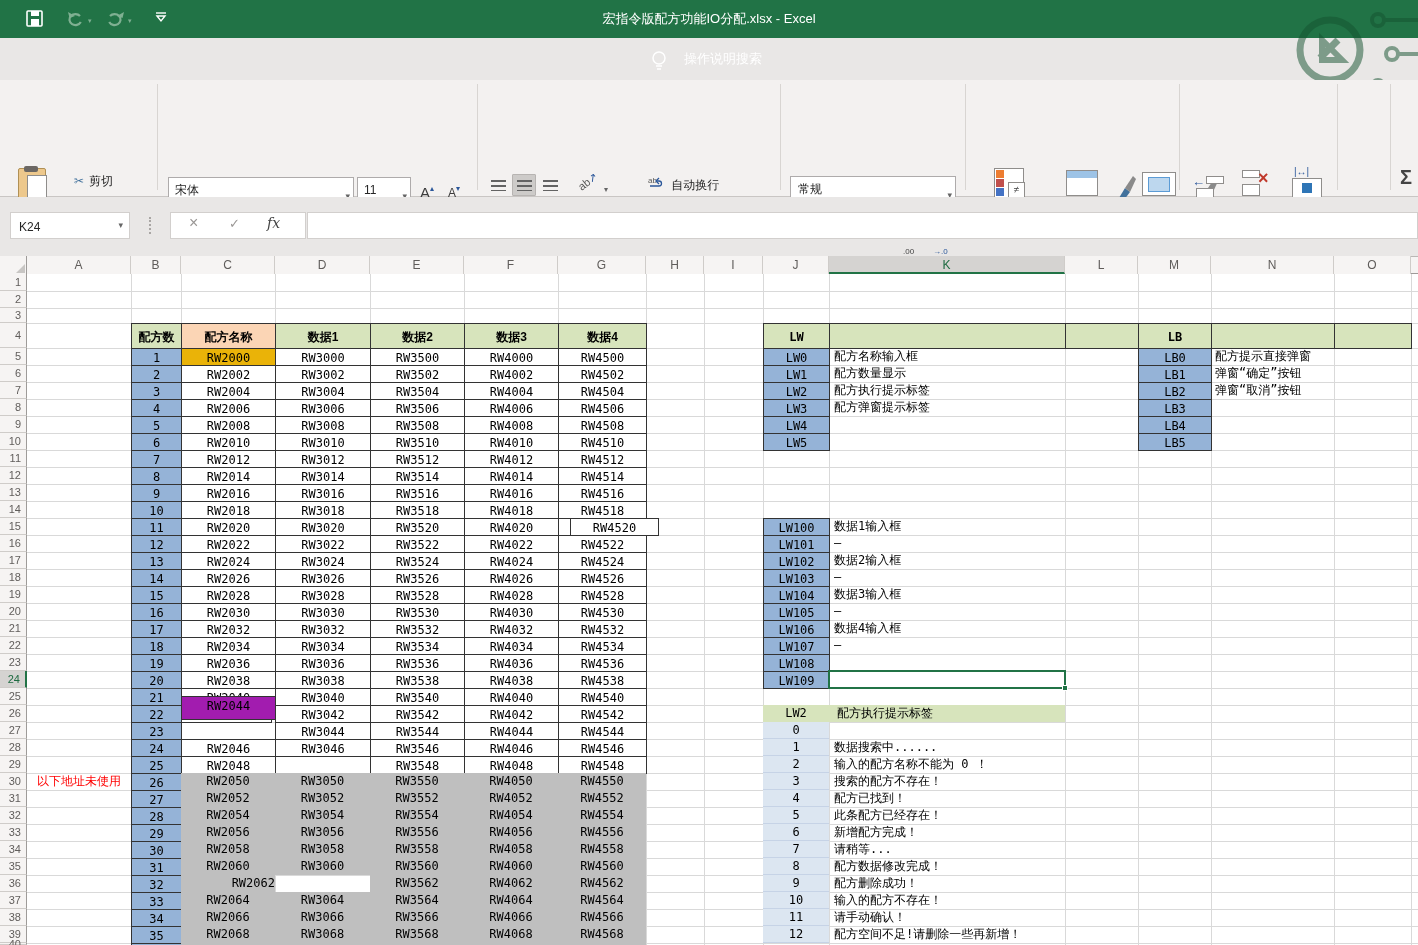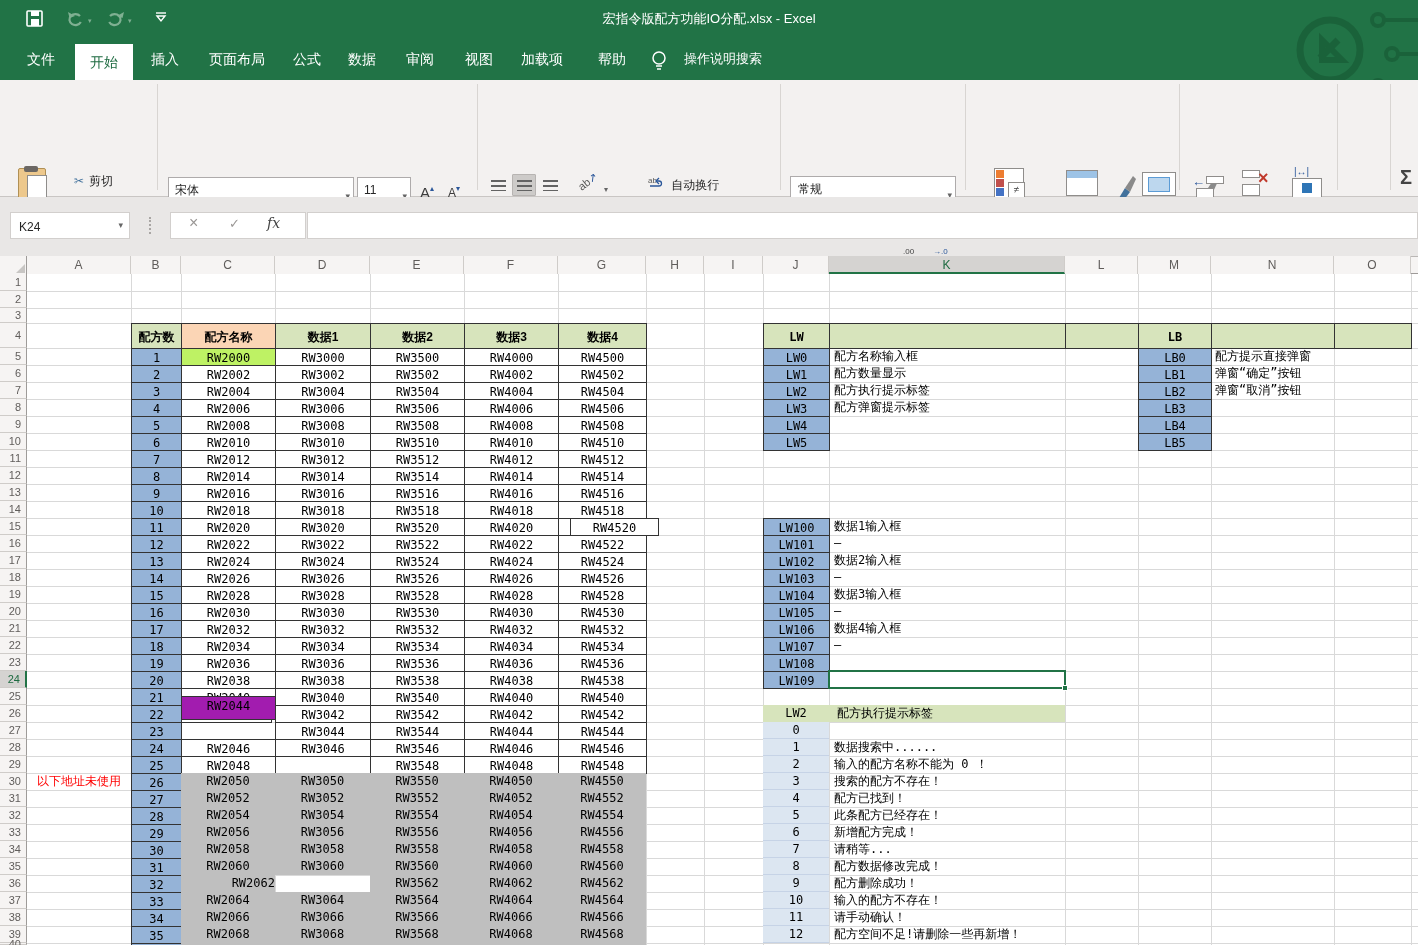--- a/index.html
+++ b/index.html
@@ -43,32 +43,20 @@
   .cellT{font-family:"DejaVu Sans Mono","DejaVu Sans",monospace;font-size:12px;color:#000}
   .bcell{position:absolute;box-sizing:border-box;border:1px solid #333;text-align:center}
   .desc{position:absolute;font-size:12px;color:#000;white-space:nowrap;overflow:hidden}
 </style>
 </head>
 <body>
 
 <div id="app">
 
   <div class="titlebar"></div>
-  <div class="tabrow">
-      <div class="tab" style="left: 20px; width: 42px;">文件</div>
-      <div class="tab active" style="left: 75px; width: 58px;">开始</div>
-      <div class="tab" style="left: 143px; width: 44px;">插入</div>
-      <div class="tab" style="left: 198px; width: 78px;">页面布局</div>
-      <div class="tab" style="left: 286px; width: 42px;">公式</div>
-      <div class="tab" style="left: 341px; width: 42px;">数据</div>
-      <div class="tab" style="left: 399px; width: 42px;">审阅</div>
-      <div class="tab" style="left: 459px; width: 40px;">视图</div>
-      <div class="tab" style="left: 514px; width: 56px;">加载项</div>
-      <div class="tab" style="left: 591px; width: 42px;">帮助</div>
-    </div>
 
   <div class="abs" style="left:1292px;top:10px;width:126px;height:86px;opacity:.5;pointer-events:none">
     <svg width="126" height="86">
       <circle cx="38" cy="40" r="30" fill="none" stroke="#14522f" stroke-width="7"></circle>
       <path d="M30 50 L30 30 L50 50 Z" fill="none" stroke="#14522f" stroke-width="6"></path>
       <line x1="28" y1="48" x2="46" y2="30" stroke="#14522f" stroke-width="7"></line>
       <circle cx="86" cy="10" r="6" fill="none" stroke="#14522f" stroke-width="4"></circle>
       <line x1="92" y1="10" x2="126" y2="10" stroke="#14522f" stroke-width="4"></line>
       <circle cx="100" cy="44" r="6" fill="none" stroke="#14522f" stroke-width="4"></circle>
       <line x1="106" y1="44" x2="126" y2="44" stroke="#14522f" stroke-width="4"></line>
@@ -490,21 +478,21 @@
       <div class="rowhdr" style="position: absolute; left: 0px; top: 661px; width: 27px; height: 17px; line-height: 17px; border-right: 1px solid rgb(158, 155, 153);">38</div>
       <div class="rowhdr" style="position: absolute; left: 0px; top: 678px; width: 27px; height: 17px; line-height: 17px; border-right: 1px solid rgb(158, 155, 153);">39</div>
       <div class="rowhdr" style="position: absolute; left: 0px; top: 695px; width: 27px; height: 2px; line-height: 2px; border-right: 1px solid rgb(158, 155, 153);">40</div>
       <div class="bcell" style="position: absolute; left: 131px; top: 75px; width: 51px; height: 26px; background: rgb(215, 228, 188); line-height: 26px; font-weight: bold; font-size: 12px;">配方数</div>
       <div class="bcell" style="position: absolute; left: 181px; top: 75px; width: 95px; height: 26px; background: rgb(251, 213, 181); line-height: 26px; font-weight: bold; font-size: 12px;">配方名称</div>
       <div class="bcell" style="position: absolute; left: 275px; top: 75px; width: 96px; height: 26px; background: rgb(215, 228, 188); line-height: 26px; font-weight: bold; font-size: 12px;">数据1</div>
       <div class="bcell" style="position: absolute; left: 370px; top: 75px; width: 95px; height: 26px; background: rgb(215, 228, 188); line-height: 26px; font-weight: bold; font-size: 12px;">数据2</div>
       <div class="bcell" style="position: absolute; left: 464px; top: 75px; width: 95px; height: 26px; background: rgb(215, 228, 188); line-height: 26px; font-weight: bold; font-size: 12px;">数据3</div>
       <div class="bcell" style="position: absolute; left: 558px; top: 75px; width: 89px; height: 26px; background: rgb(215, 228, 188); line-height: 26px; font-weight: bold; font-size: 12px;">数据4</div>
       <div class="bcell cellT" style="position: absolute; left: 131px; top: 100px; width: 51px; height: 18px; background: rgb(149, 179, 215); line-height: 18px;">1</div>
-      <div class="bcell cellT" style="position: absolute; left: 181px; top: 100px; width: 95px; height: 18px; background: #bef264; line-height: 18px;">RW2000</div>
+      <div class="bcell cellT" style="position: absolute; left: 181px; top: 100px; width: 95px; height: 18px; background: #eab308; line-height: 18px;">RW2000</div>
       <div class="bcell cellT" style="position: absolute; left: 275px; top: 100px; width: 96px; height: 18px; background: rgb(255, 255, 255); line-height: 18px;">RW3000</div>
       <div class="bcell cellT" style="position: absolute; left: 370px; top: 100px; width: 95px; height: 18px; background: rgb(255, 255, 255); line-height: 18px;">RW3500</div>
       <div class="bcell cellT" style="position: absolute; left: 464px; top: 100px; width: 95px; height: 18px; background: rgb(255, 255, 255); line-height: 18px;">RW4000</div>
       <div class="bcell cellT" style="position: absolute; left: 558px; top: 100px; width: 89px; height: 18px; background: rgb(255, 255, 255); line-height: 18px;">RW4500</div>
       <div class="bcell cellT" style="position: absolute; left: 131px; top: 117px; width: 51px; height: 18px; background: rgb(149, 179, 215); line-height: 18px;">2</div>
       <div class="bcell cellT" style="position: absolute; left: 181px; top: 117px; width: 95px; height: 18px; background: rgb(255, 255, 255); line-height: 18px;">RW2002</div>
       <div class="bcell cellT" style="position: absolute; left: 275px; top: 117px; width: 96px; height: 18px; background: rgb(255, 255, 255); line-height: 18px;">RW3002</div>
       <div class="bcell cellT" style="position: absolute; left: 370px; top: 117px; width: 95px; height: 18px; background: rgb(255, 255, 255); line-height: 18px;">RW3502</div>
       <div class="bcell cellT" style="position: absolute; left: 464px; top: 117px; width: 95px; height: 18px; background: rgb(255, 255, 255); line-height: 18px;">RW4002</div>
       <div class="bcell cellT" style="position: absolute; left: 558px; top: 117px; width: 89px; height: 18px; background: rgb(255, 255, 255); line-height: 18px;">RW4502</div>

